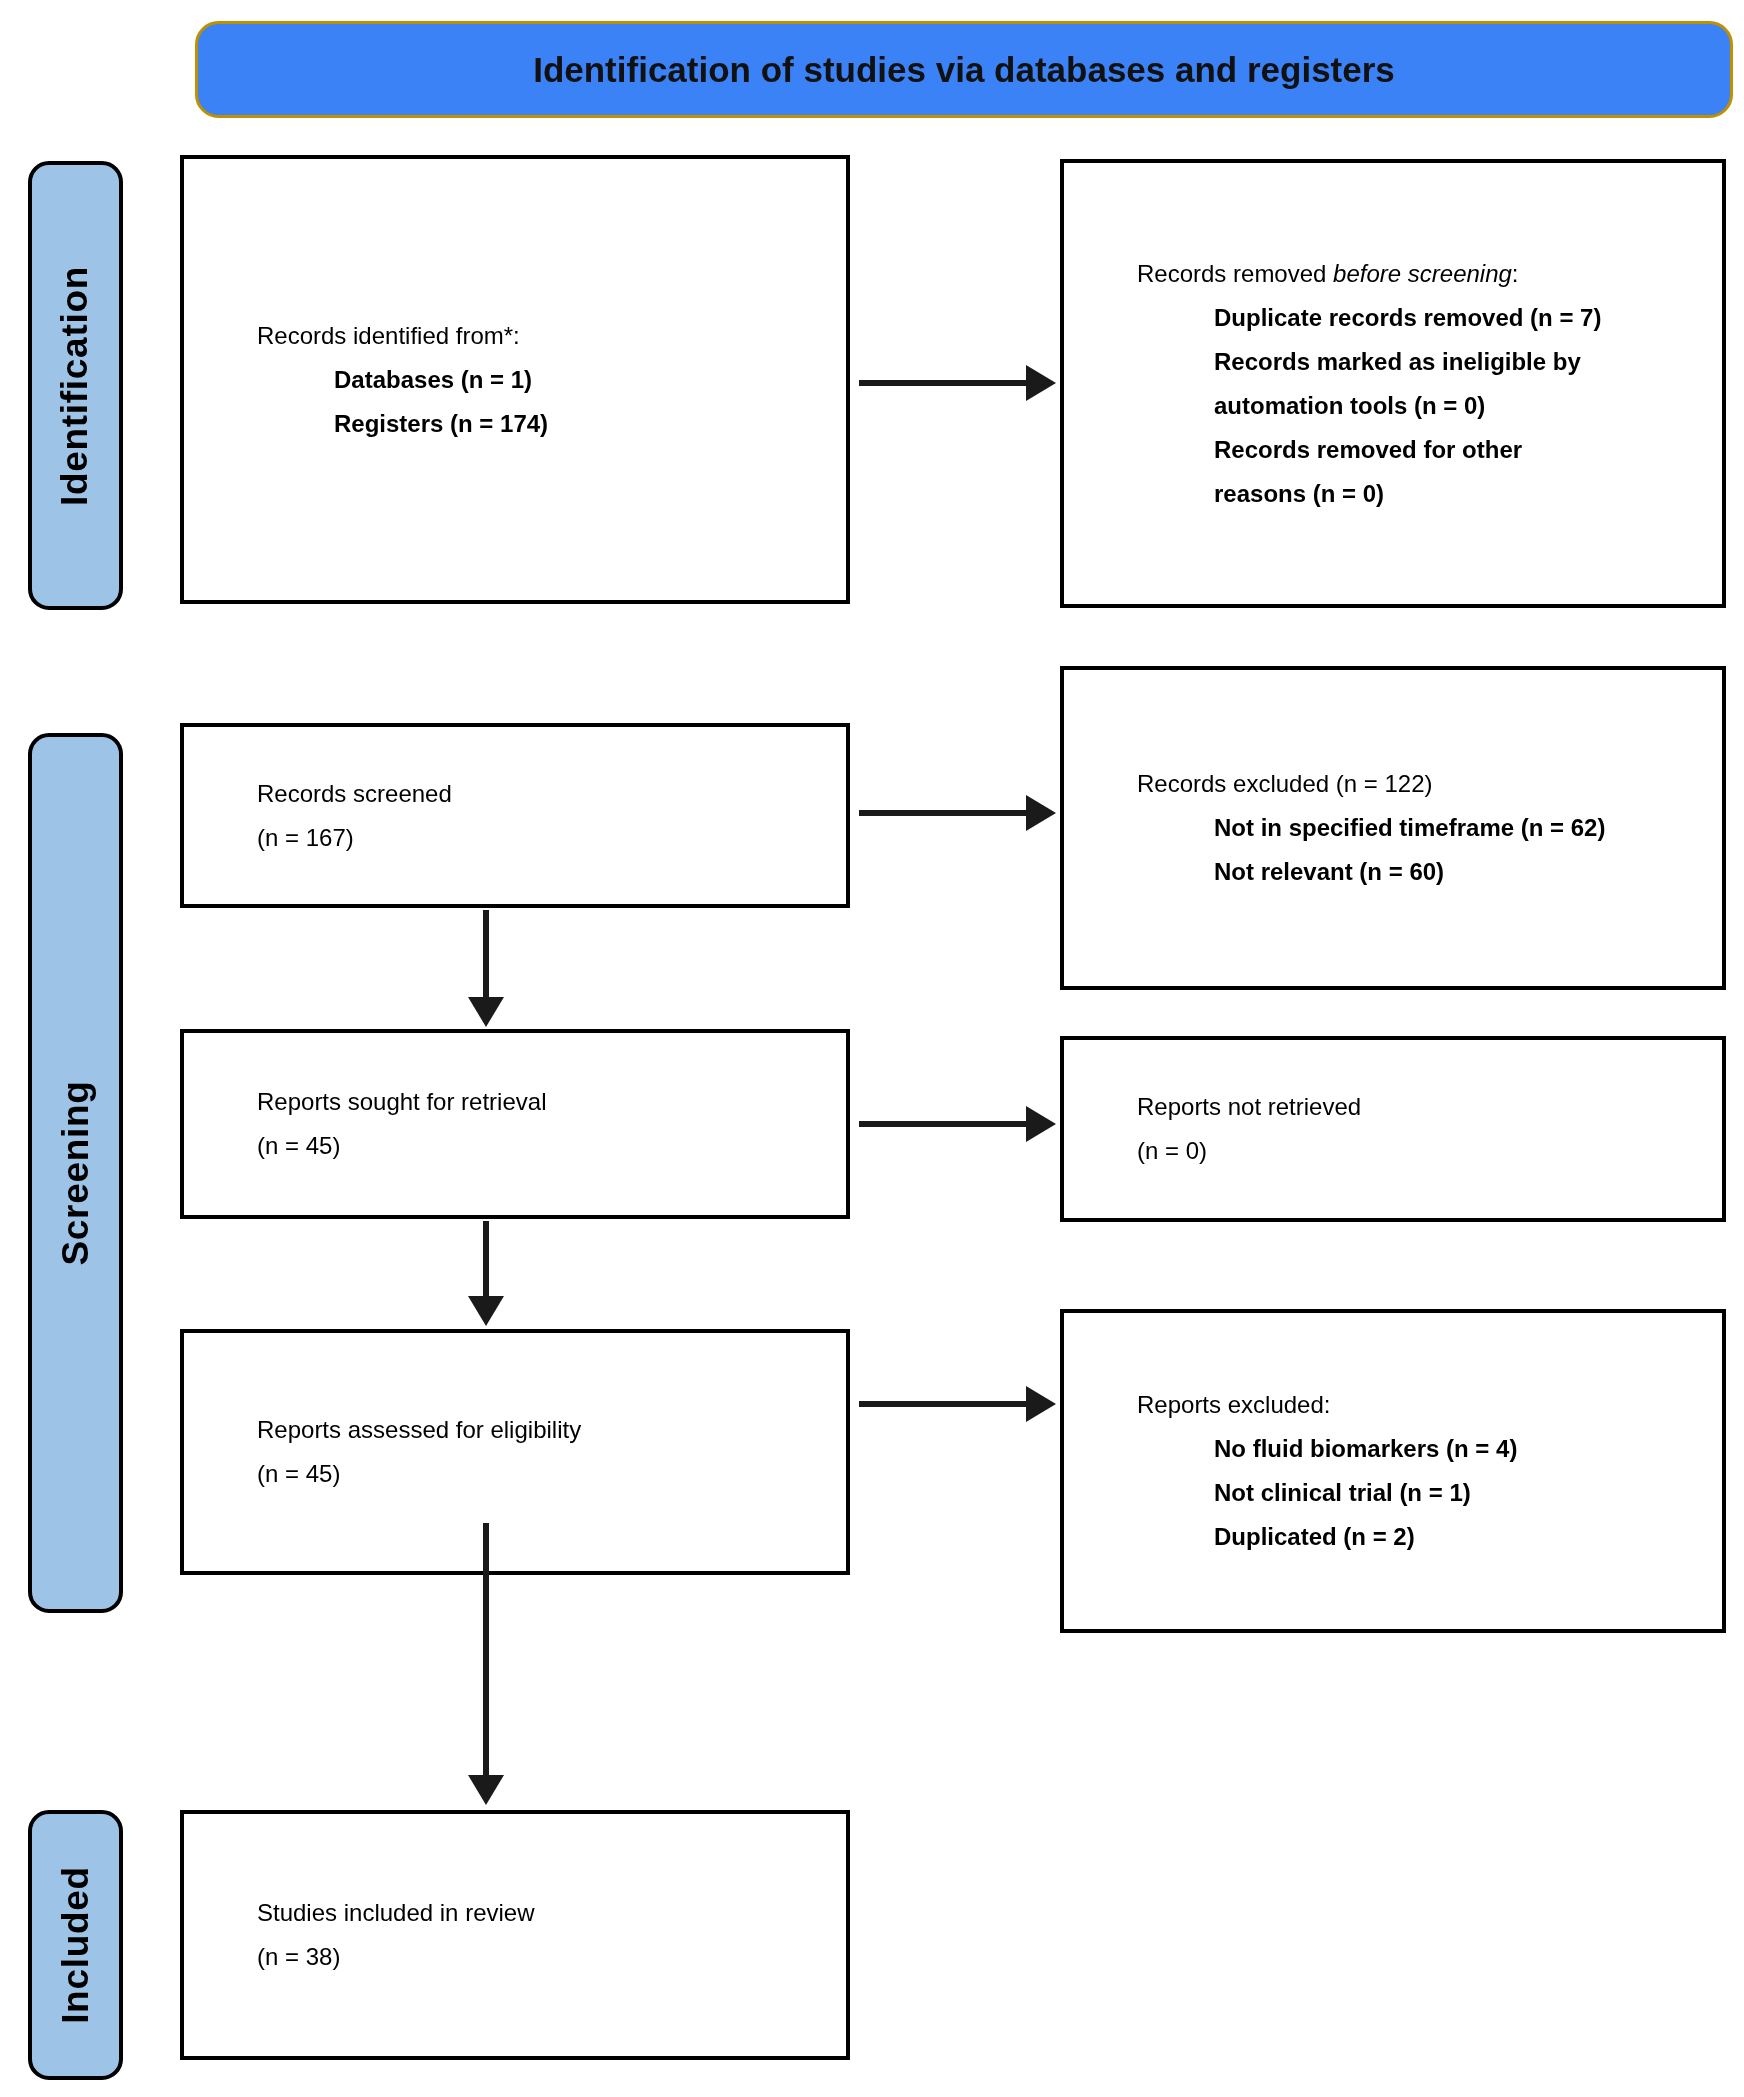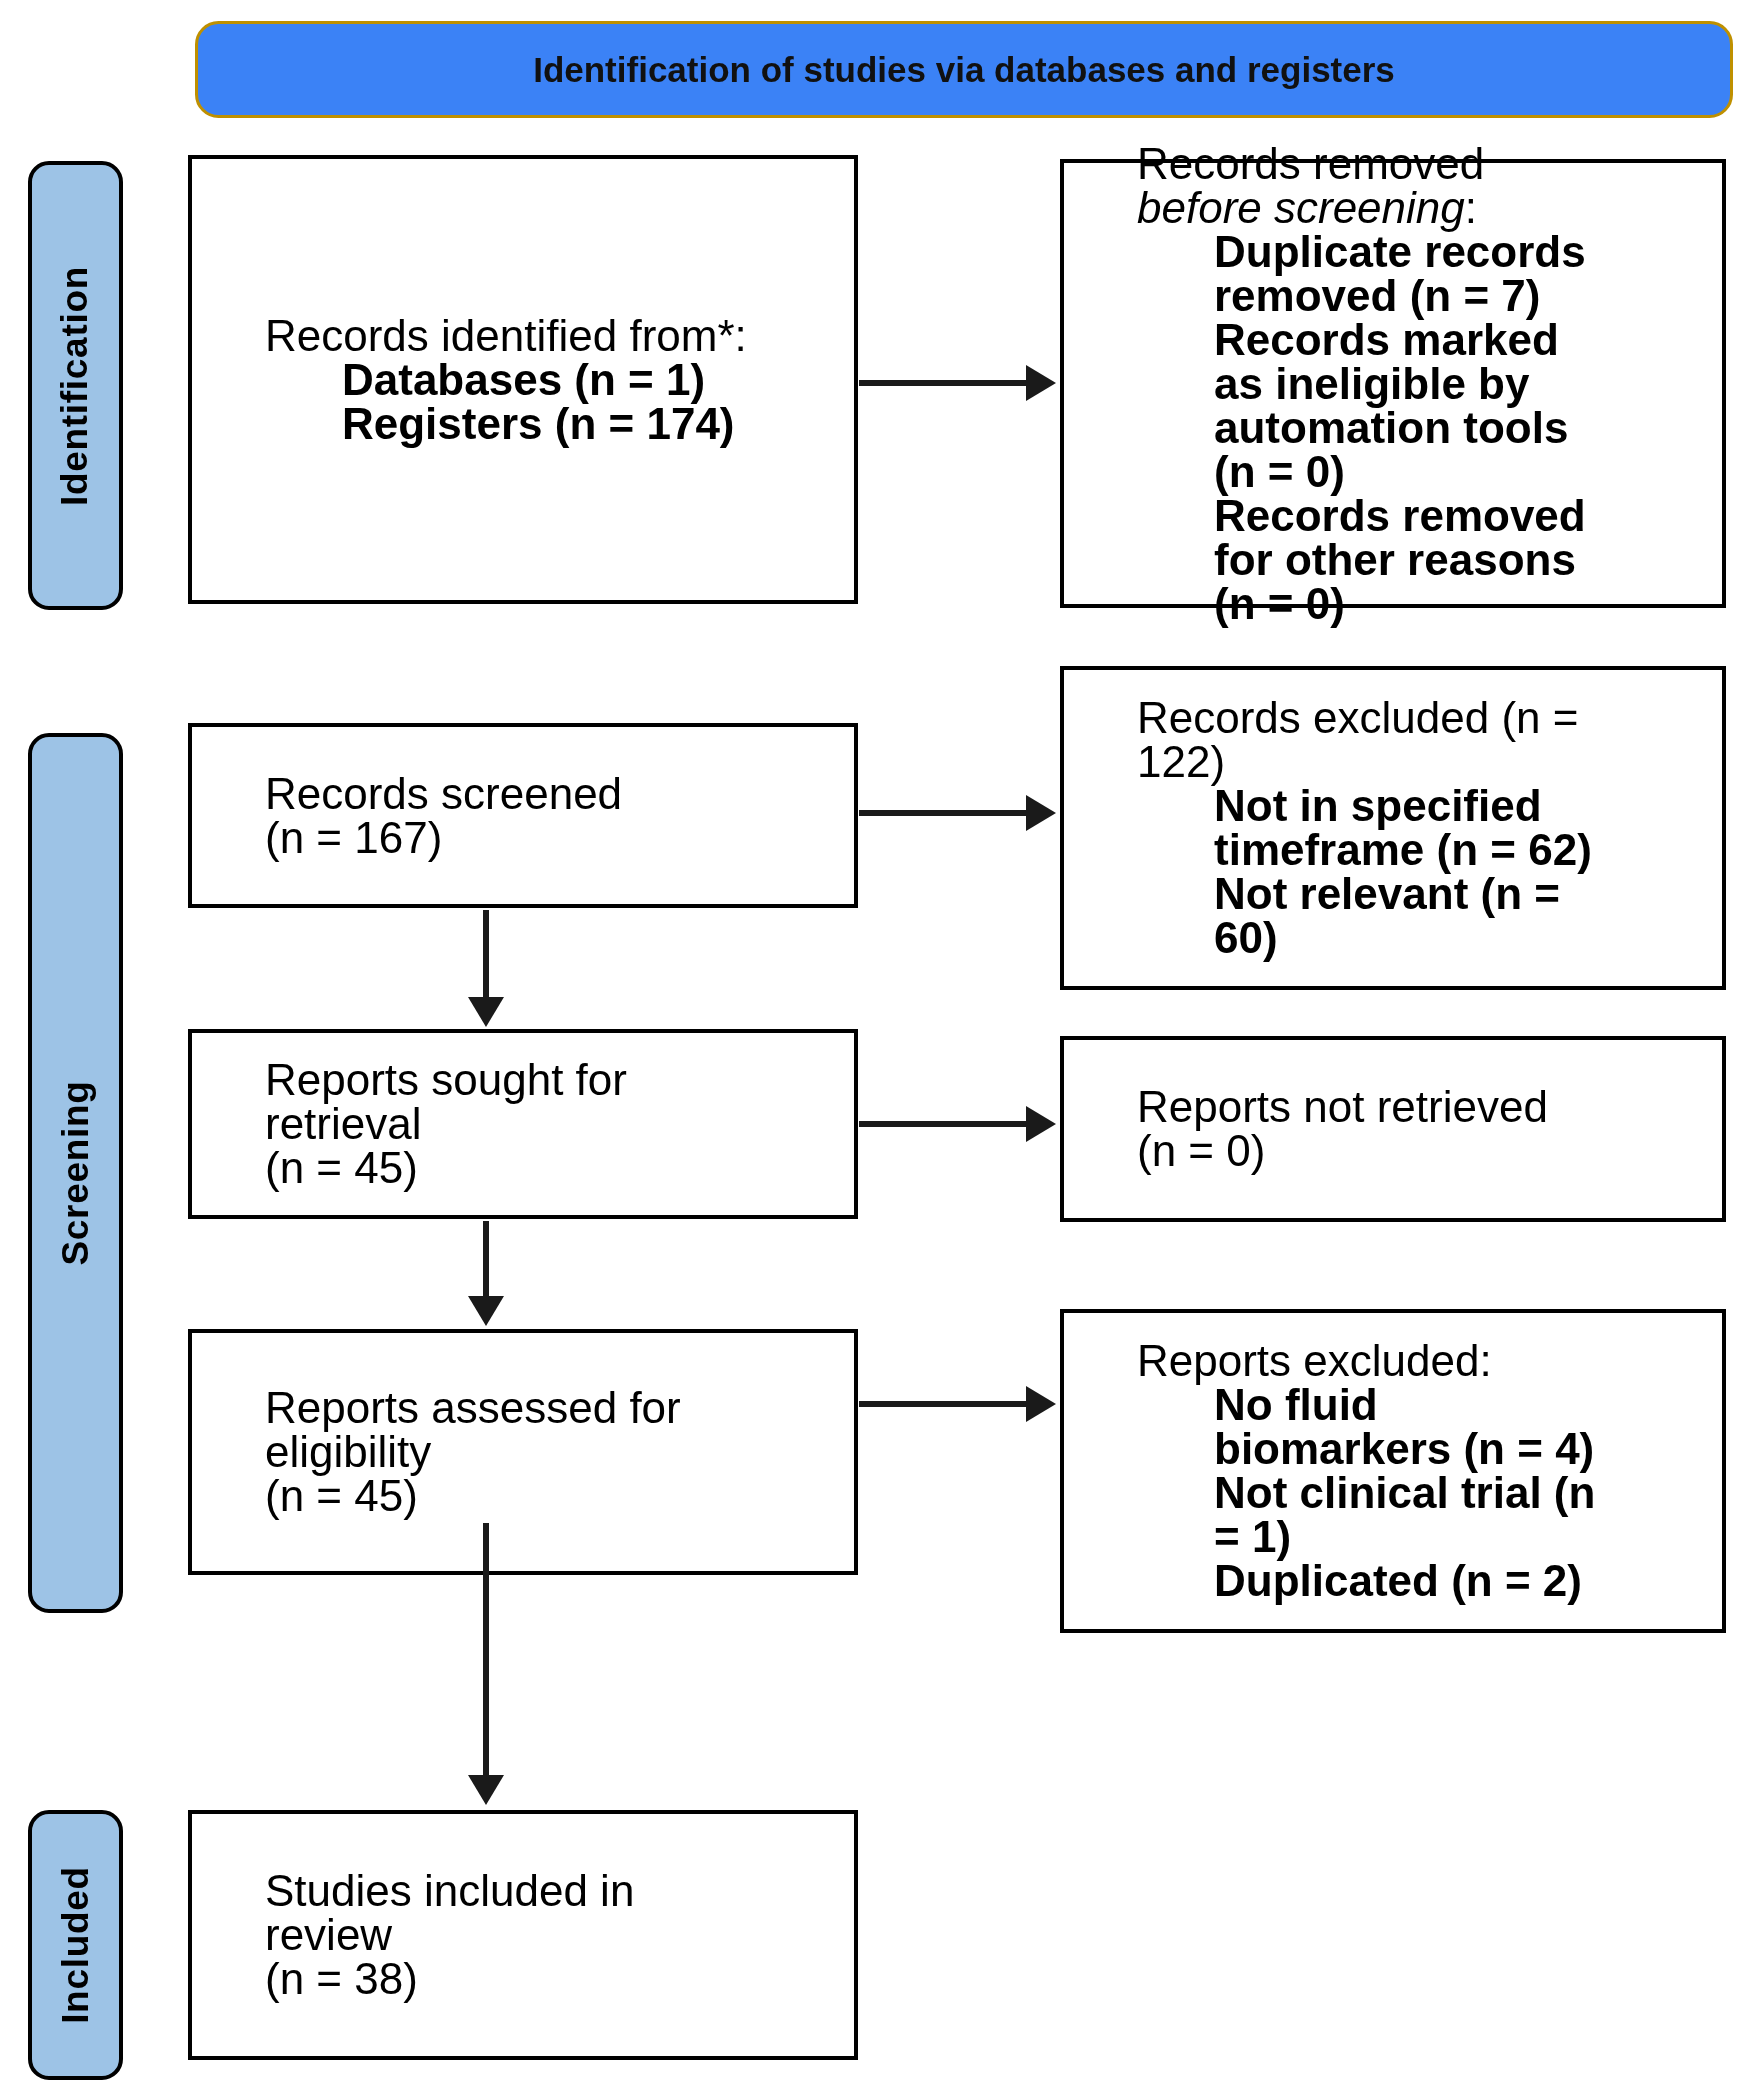--- a/index.html
+++ b/index.html
@@ -47,28 +47,28 @@
   .lbl-screening      { top: 733px; height: 880px; }
   .lbl-included       { top: 1810px; height: 270px; }
 
   
   .fbox {
     position: absolute;
     box-sizing: border-box;
     background: #ffffff;
     border: 4.8px solid #000000;
     display: flex; flex-direction: column; justify-content: center;
-    font-size: 44px; line-height: 44px;
+    font-size: 24px; line-height: 44px;
     padding: 12.4px 104px 12.4px 73px;
   }
   .fbox .line { text-align: left; }
   .fbox .line.indent { margin-left: 77px; font-weight: bold; }
   .fbox em { font-style: italic; }
 
-  .col-left  { left: 188px; width: 670px; }
+  .col-left  { left: 180px; width: 670px; }
   .col-right { left: 1060px; width: 666px; }
 
   .box-identified { top: 155px;  height: 449px; }
   .box-screened   { top: 723px; height: 185px; }
   .box-sought     { top: 1029px; height: 190px; }
   .box-assessed   { top: 1329px; height: 246px; }
   .box-included   { top: 1810px; height: 250px; }
 
   .rbox-removed       { top: 159px;  height: 449px; }
   .rbox-excluded      { top: 666px;  height: 324px; }

